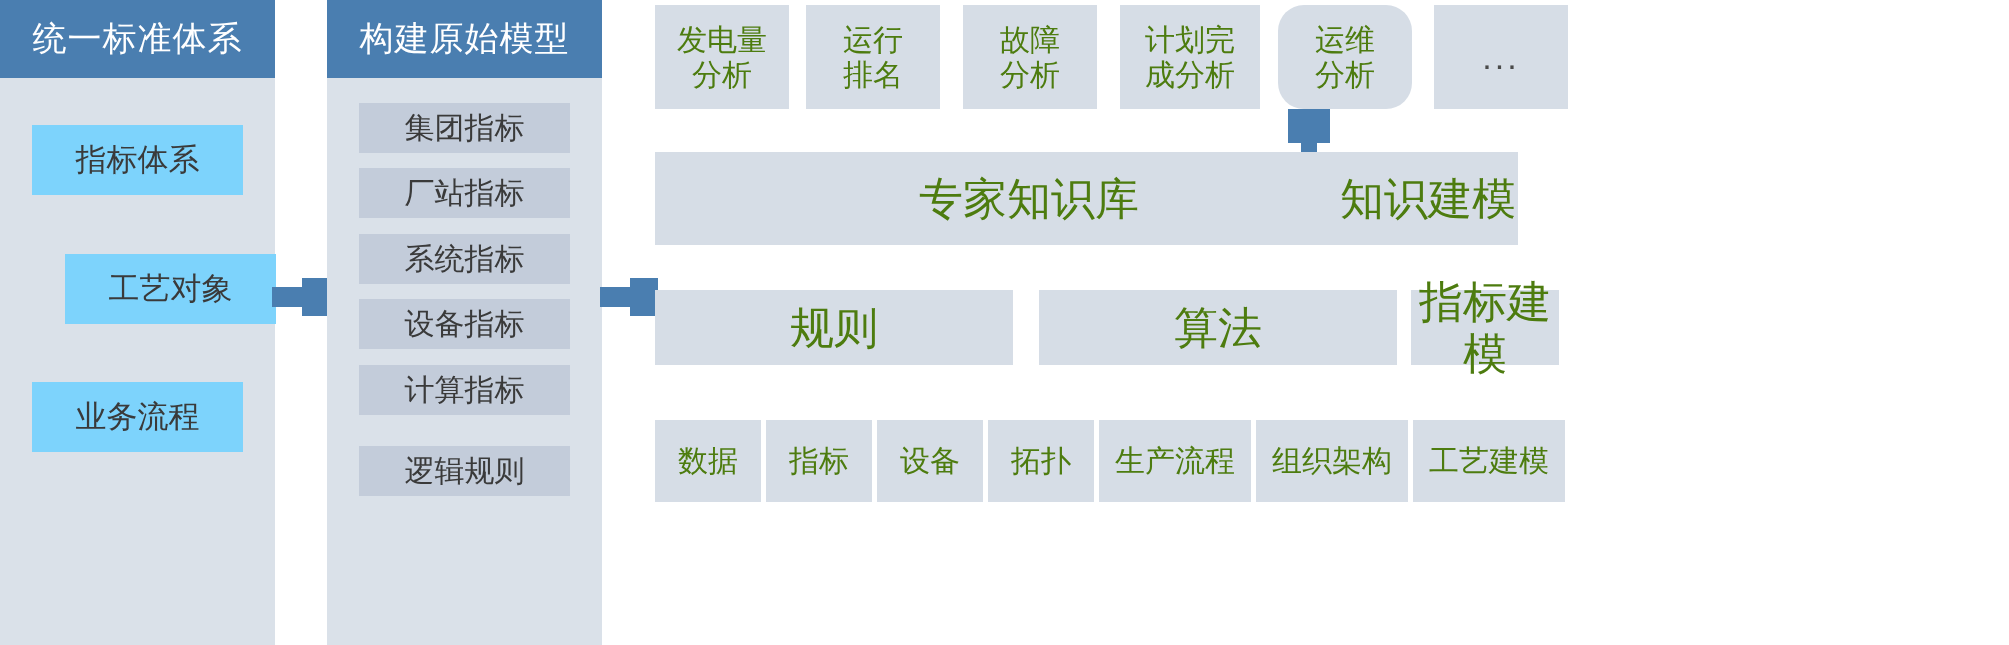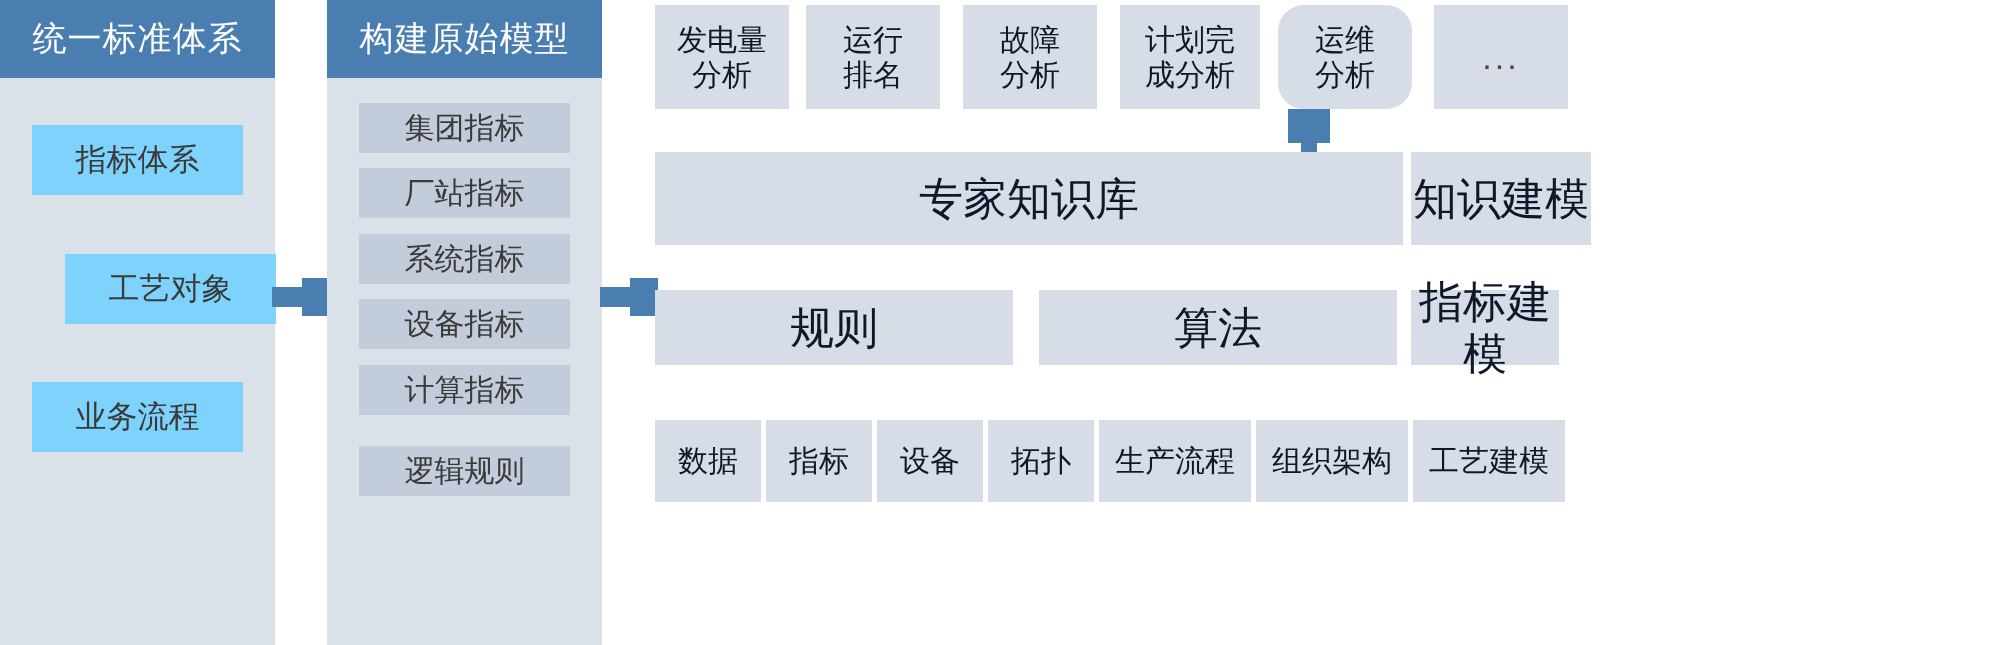--- a/index.html
+++ b/index.html
@@ -38,21 +38,21 @@
     background:#c3ccda;
     color:#3a3a3a;
     display:flex;align-items:center;justify-content:center;
     font-size:30px;
     font-weight:400;
   }
 
   
   .rbox{
     background:#d6dde6;
-    color:#0f172a;
+    color:#4d7c0f;
     display:flex;align-items:center;justify-content:center;
     text-align:center;
     line-height:1.18;
     font-size:30px;
     font-weight:400;
     white-space:pre-line;
   }
   .rbox.big{font-size:44px;}
   .rbox.dots{font-size:34px;letter-spacing:3px;color:#4a4a4a;}
 
@@ -106,21 +106,21 @@
   <div class="abs rbox" style="left:1278px;top:5px;width:134px;height:104px;border-radius:26px;">运维
 分析</div>
   <div class="abs rbox dots" style="left:1434px;top:5px;width:134px;height:104px;">...</div>
 
   <div class="abs arrow-v" style="left:1288px;top:109px;width:42px;height:62px;">
     <div class="head" style="left:0px;top:0px;width:42px;height:34px;"></div>
     <div class="shaft" style="left:13px;top:30px;width:16px;height:32px;"></div>
   </div>
 
   <div class="abs rbox big" style="left:655px;top:152px;width:748px;height:93px;">专家知识库</div>
-  <div class="abs rbox big" style="left:1411px;top:152px;width:180px;height:93px;">知识建模</div>
+  <div class="abs rbox big" style="left:1338px;top:152px;width:180px;height:93px;">知识建模</div>
 
   <div class="abs rbox big" style="left:655px;top:290px;width:358px;height:75px;">规则</div>
   <div class="abs rbox big" style="left:1039px;top:290px;width:358px;height:75px;">算法</div>
   <div class="abs rbox big" style="left:1411px;top:290px;width:148px;height:75px;text-align:center;">指标建模</div>
 
   <div class="abs rbox" style="left:655px;top:420px;width:106px;height:82px;">数据</div>
   <div class="abs rbox" style="left:766px;top:420px;width:106px;height:82px;">指标</div>
   <div class="abs rbox" style="left:877px;top:420px;width:106px;height:82px;">设备</div>
   <div class="abs rbox" style="left:988px;top:420px;width:106px;height:82px;">拓扑</div>
   <div class="abs rbox" style="left:1099px;top:420px;width:152px;height:82px;">生产流程</div>

